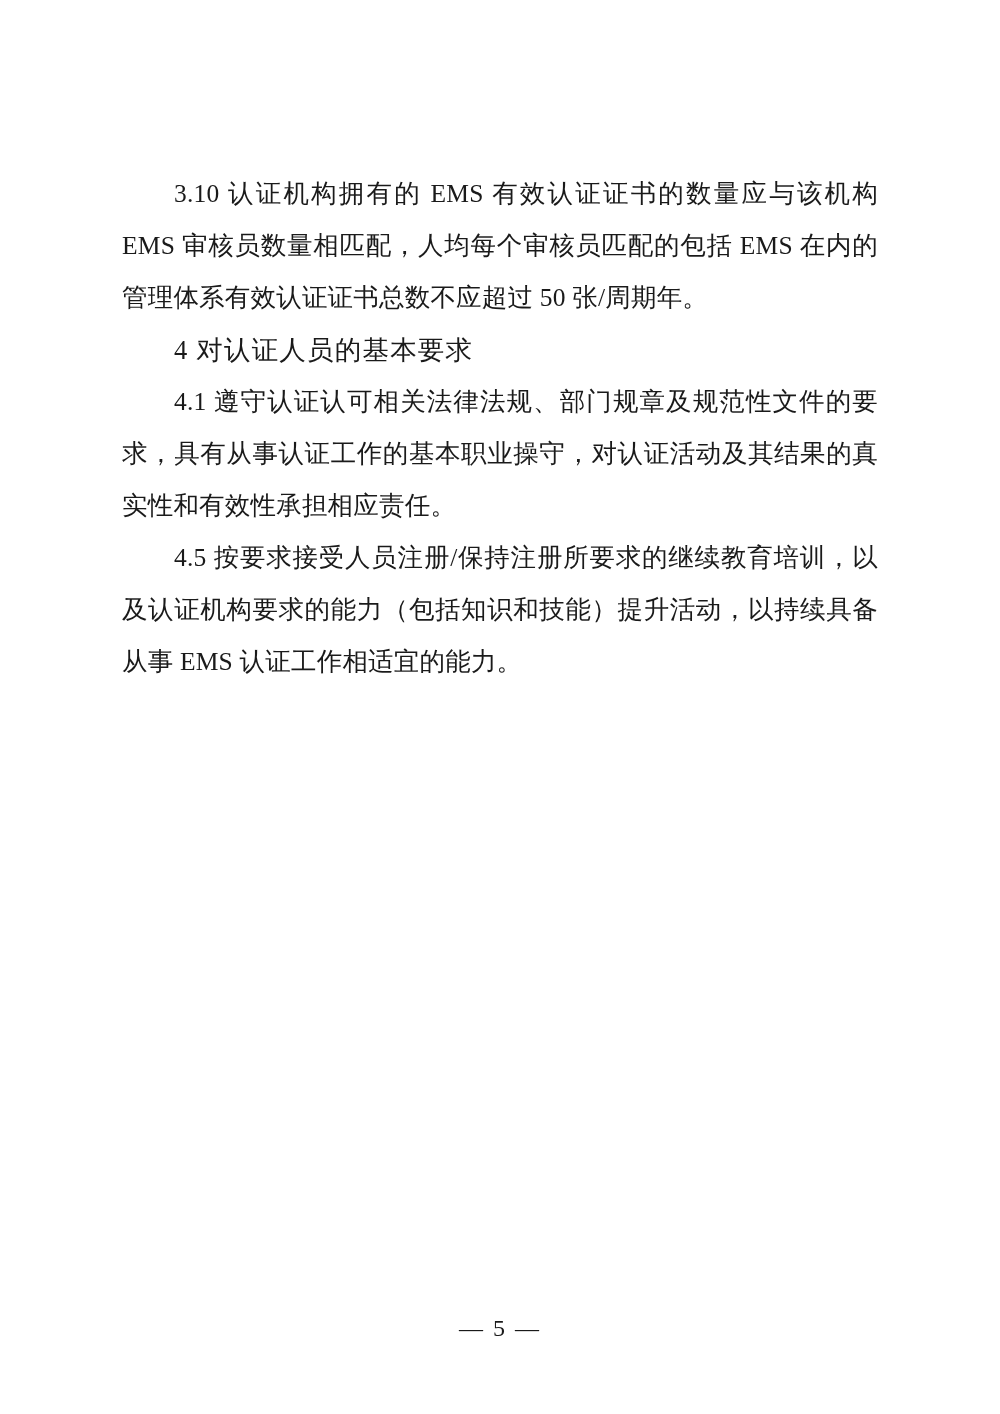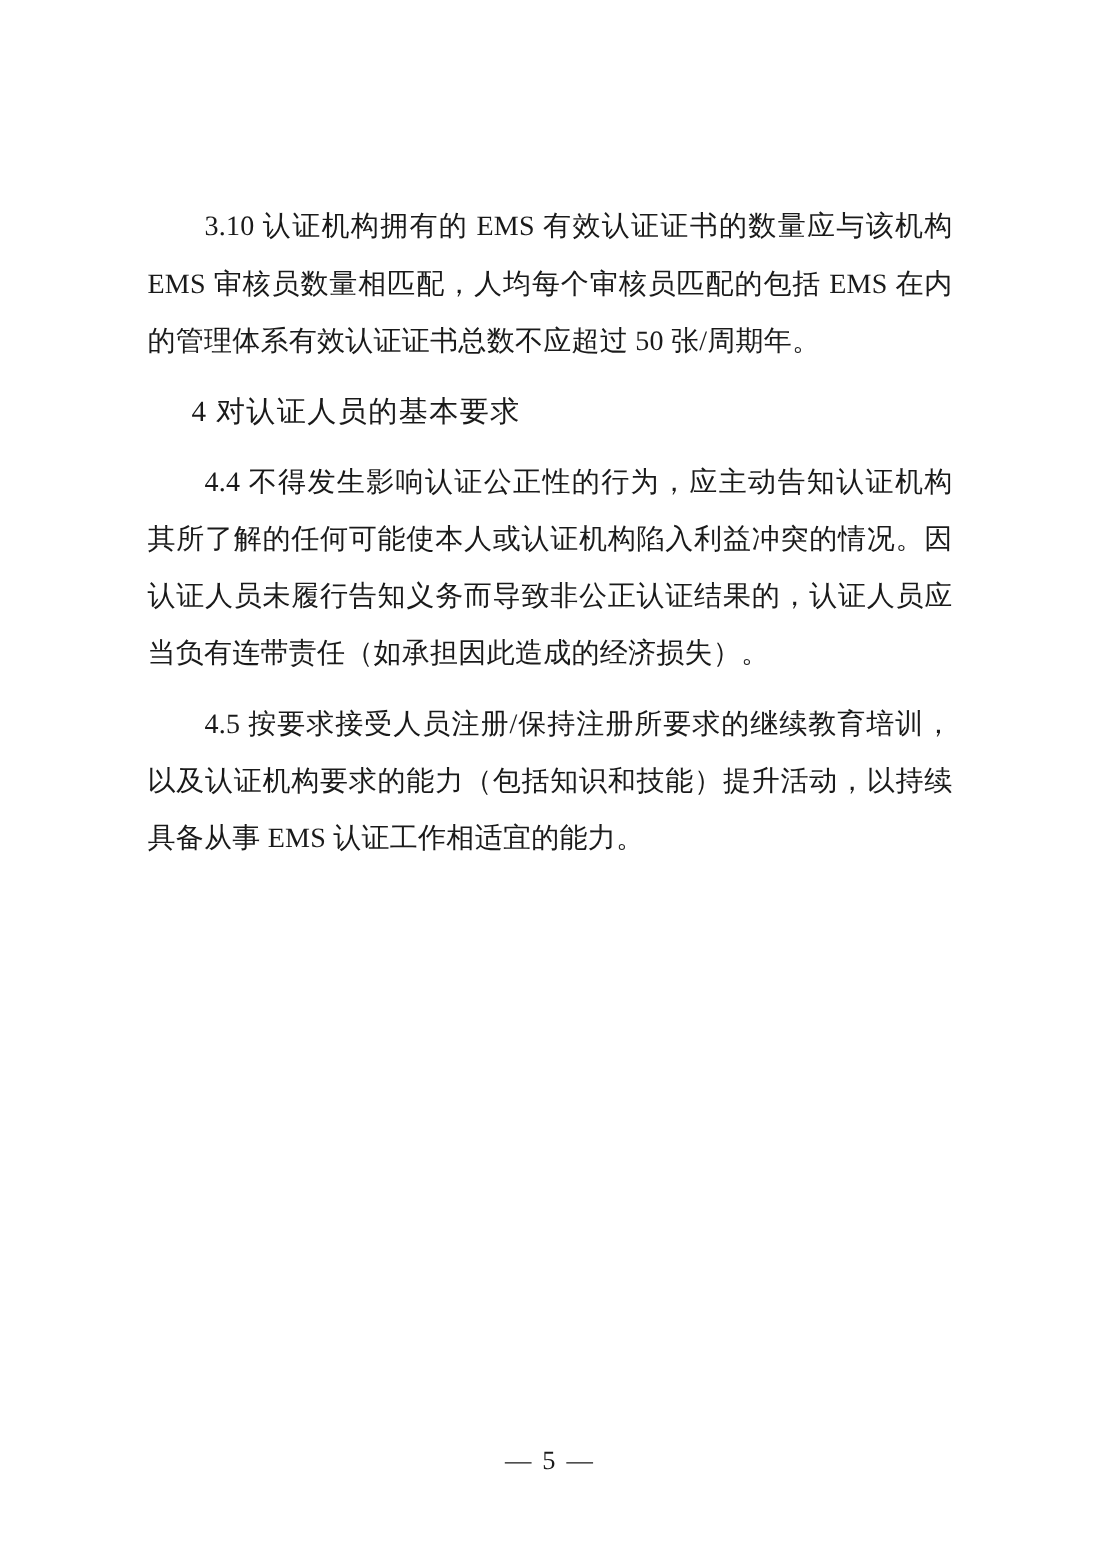--- a/index.html
+++ b/index.html
@@ -25,21 +25,21 @@
     padding: 168px 122px 0 122px;
   }
   .body-text {
     font-size: 25.5px;
     line-height: 52px;
     text-align: justify;
     text-justify: inter-ideograph;
     letter-spacing: 0.2px;
   }
   p.para {
-    margin: 12px;
+    margin: 0;
     text-indent: 52px;
   }
   h2.heading {
     margin: 0;
     font-size: 26.5px;
     line-height: 52px;
     font-weight: normal;
     text-indent: 52px;
     letter-spacing: 1.2px;
   }
@@ -58,19 +58,19 @@
 </head>
 <body>
 
 <div class="page">
   <div class="body-text">
 
     <p class="para">3.10  认证机构拥有的 EMS 有效认证证书的数量应与该机构 EMS 审核员数量相匹配，人均每个审核员匹配的包括 EMS 在内的管理体系有效认证证书总数不应超过 50 张/周期年。</p>
 
     <h2 class="heading">4    对认证人员的基本要求</h2>
 
-    <p class="para">4.4  不得发生影响认证公正性的行为，应主动告知认证机构其所了解的任何可能使本人或认证机构陷入利益冲突的情况。因认证人员未履行告知义务而导致非公正认证结果的，认证人员应当负有连带责任（如承担因此造成的经济损失）。</p>
+    <p class="para">4.1  遵守认证认可相关法律法规、部门规章及规范性文件的要求，具有从事认证工作的基本职业操守，对认证活动及其结果的真实性和有效性承担相应责任。</p>
     <p class="para">4.5  按要求接受人员注册/保持注册所要求的继续教育培训，以及认证机构要求的能力（包括知识和技能）提升活动，以持续具备从事 EMS 认证工作相适宜的能力。</p>
 
   </div>
 </div>
 
 <div class="footer">— 5 —</div>
 
 </body></html>

